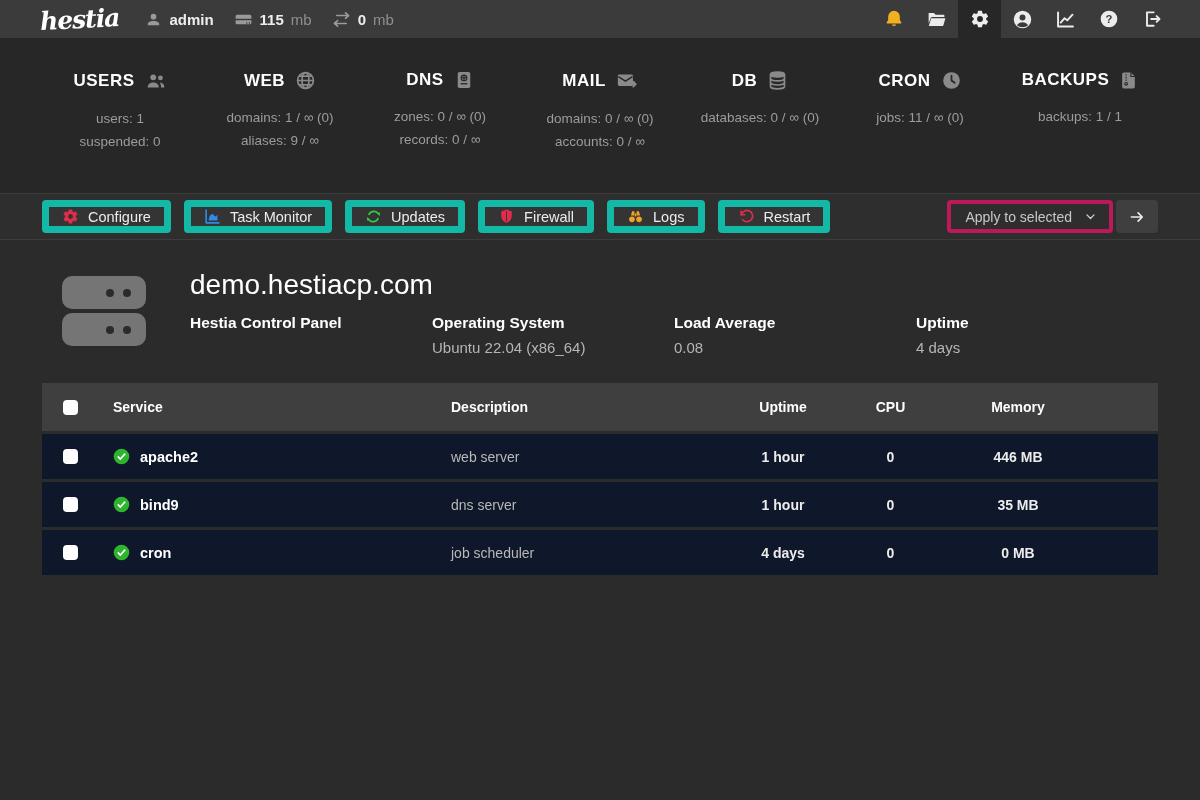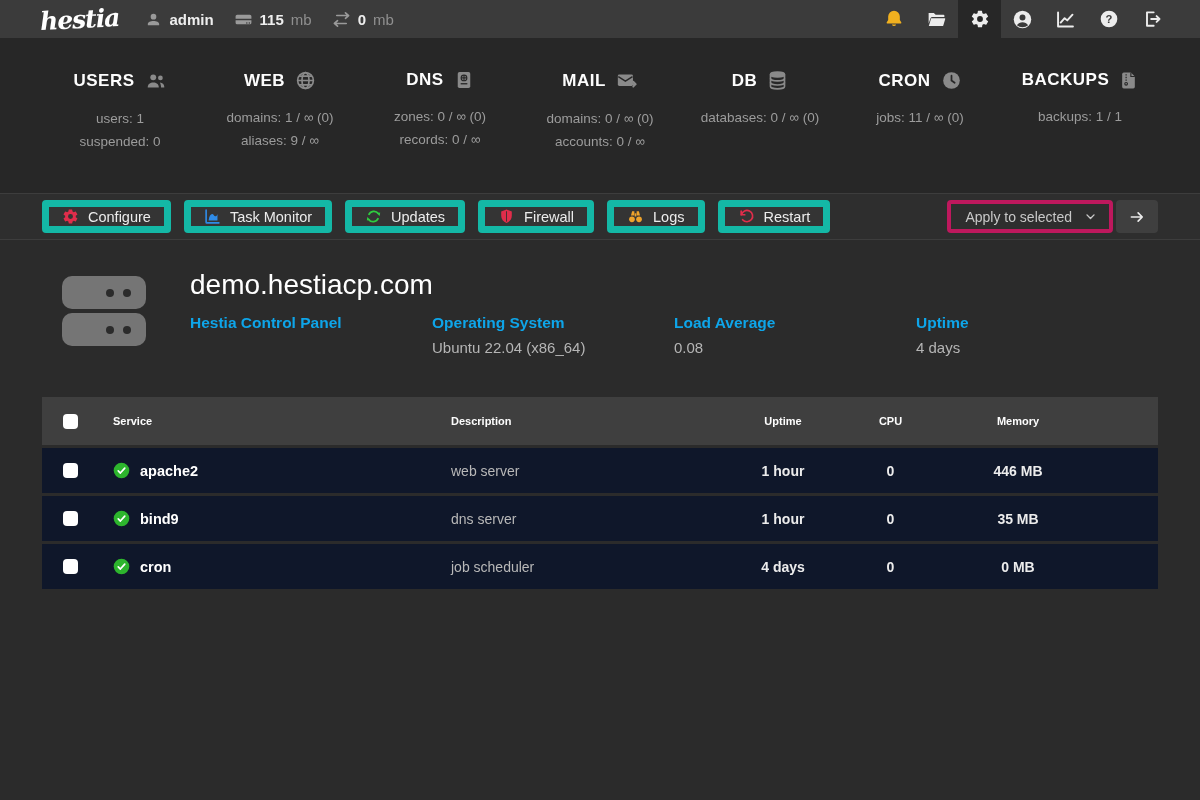--- a/index.html
+++ b/index.html
@@ -74,49 +74,49 @@
     color:#c8c8c8; font-size:14px; background:#2e2e2e; cursor:pointer;
   }
   .apply-go {
     width:42px; height:33px; border-radius:4px; border:none;
     background:#3f3f3f; display:flex; align-items:center; justify-content:center;
     color:#ececec; cursor:pointer;
   }
 
   
   .main { padding:29px 42px 0; }
-  .server-head { display:flex; margin-bottom:41px; }
+  .server-head { display:flex; margin-bottom:27px; }
   .server-art { width:84px; margin:7px 44px 0 20px; }
   .server-box {
     width:84px; height:33px; background:#757575; border-radius:10px;
     position:relative; margin-bottom:4px;
   }
   .server-box .dot {
     position:absolute; top:12.5px; width:8px; height:8px; border-radius:50%;
     background:#2b2b2b;
   }
   .server-box .dot.d1 { left:44px; }
   .server-box .dot.d2 { left:61px; }
   .hostname { color:#fff; font-size:28px; font-weight:normal; margin-bottom:13px; }
   .server-info { display:flex; }
   .info-col { width:242px; }
-  .info-label { color:#0ea5e9; font-weight:bold; font-size:15.5px; margin-bottom:7px; }
+  .info-label { color:#ffffff; font-weight:bold; font-size:15.5px; margin-bottom:7px; }
   .info-value { color:#b5b5b5; font-size:15px; display:flex; align-items:center; gap:8px; }
   .info-value .vicon { color:#a5a5a5; }
 
   
   .srv-table { width:1116px; }
   .trow {
     display:grid;
     grid-template-columns:56px 345px 290px 100px 115px 140px 1fr;
     align-items:center;
   }
   .thead {
     background:#3f3f3f; height:48px;
-    color:#fdfdfd; font-weight:bold; font-size:11px;
+    color:#fdfdfd; font-weight:bold; font-size:14px;
   }
   .tdata { background:#0f172a; height:45px; margin-top:3px; }
   .cell-check { display:flex; justify-content:center; }
   .checkbox {
     width:15px; height:15px; border-radius:4px; background:#fff;
     border:none; cursor:pointer;
   }
   .cell-service { display:flex; align-items:center; gap:10px; padding-left:15px; }
   .svc-name { color:#fff; font-weight:bold; font-size:14.5px; }
   .head-service { padding-left:15px; }

